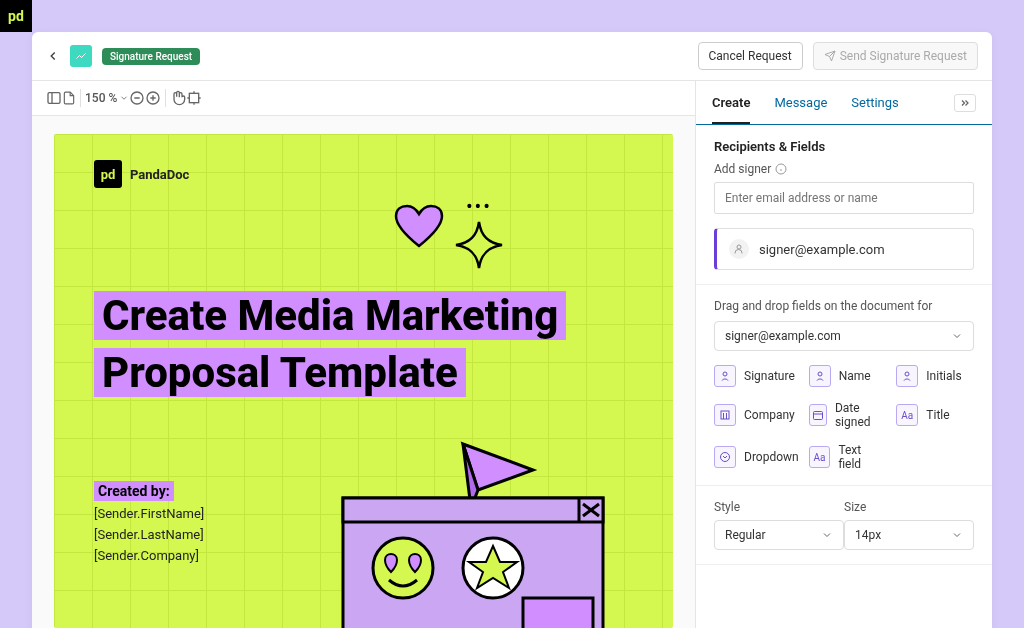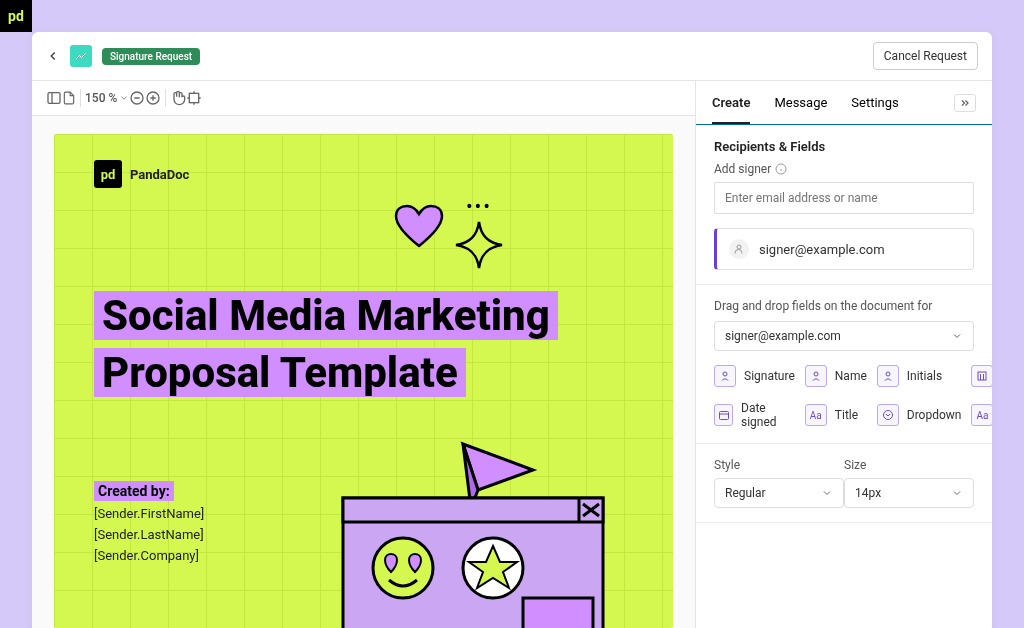--- a/index.html
+++ b/index.html
@@ -36,34 +36,34 @@
 .sparkle .dots { font-size: 20px; letter-spacing: 2px; color: #000; margin-bottom: 2px; text-align: center; }
 .title-block { margin-top: 100px; }
 .title-line { display: inline; background: #d08eff; color: #000; font-size: 42px; font-weight: 800; line-height: 1.35; padding: 0 8px; box-decoration-break: clone; -webkit-box-decoration-break: clone; }
 .created-by { margin-top: 80px; }
 .created-label { background: #d08eff; font-size: 14px; font-weight: 700; padding: 2px 4px; }
 .sender-line { font-size: 13px; color: #222; margin-top: 6px; }
 .illustration { position: absolute; right: 50px; bottom: 0; }
 
 .rightpanel { width: 296px; display: flex; flex-direction: column; font-size: 13px; color: #333; }
 .tabs { display: flex; align-items: center; border-bottom: 1px solid #0369a1; padding: 0 16px; gap: 24px; height: 44px; font-size: 13px; }
-.tab { cursor: pointer; color: #000000; padding: 12px 0; }
+.tab { cursor: pointer; color: #0369a1; padding: 12px 0; }
 .tab.active { color: #222; font-weight: 600; border-bottom: 2px solid #222; margin-bottom: -1px; }
 .tabs-expand { margin-left: auto; border: 1px solid #ddd; border-radius: 3px; padding: 2px 4px; cursor: pointer; color: #666; font-size: 12px; }
 
 .section { padding: 14px 18px; border-bottom: 1px solid #eee; }
 .section h4 { font-size: 13px; font-weight: 600; margin-bottom: 8px; color: #222; }
 .add-signer-label { font-size: 12px; color: #555; display: flex; align-items: center; gap: 4px; margin-bottom: 6px; }
 .email-input { width: 100%; border: 1px solid #ddd; border-radius: 2px; padding: 8px 10px; font-size: 12px; color: #888; }
 .signer-chip { margin-top: 14px; border: 1px solid #e0e0e0; border-radius: 4px; padding: 10px 12px; display: flex; align-items: center; gap: 10px; border-left: 3px solid #6a3fd9; }
 .avatar { width: 20px; height: 20px; border-radius: 50%; background: #f2f2f2; display: flex; align-items: center; justify-content: center; color: #999; font-size: 11px; }
 
 .drag-label { font-size: 12px; color: #555; margin-bottom: 8px; }
 .select { width: 100%; border: 1px solid #ddd; border-radius: 4px; padding: 7px 10px; font-size: 12px; color: #333; display: flex; justify-content: space-between; align-items: center; cursor: pointer; }
-.fields-grid { display: grid; grid-template-columns: 1fr 1fr 1fr 1fr; gap: 14px 10px; margin-top: 14px; }
+.fields-grid { display: grid; grid-template-columns: 1fr 1fr 1fr; gap: 14px 10px; margin-top: 14px; }
 .field-item { display: flex; align-items: center; gap: 8px; cursor: grab; font-size: 12px; color: #333; }
 .field-icon { width: 22px; height: 22px; border: 1px solid #b9a9f2; border-radius: 3px; display: flex; align-items: center; justify-content: center; font-size: 10px; color: #6a4fc9; background: #f8f5ff; }
 
 .style-row { display: flex; }
 .style-col { flex: 1; }
 .style-col label { font-size: 12px; color: #555; display: block; margin-bottom: 6px; }
 
 svg { display: block; }
 </style>
 </head>
@@ -80,20 +80,27 @@
         </svg>
     </div>
     <div class="doc-icon">
       <svg width="12" height="12" viewBox="0 0 24 24" fill="none" stroke="#fff" stroke-width="2">
           <path d="M3 17l6-6 4 4 8-8"></path>
         </svg>
     </div>
     <div class="badge">Signature Request</div>
     <div class="top-spacer"></div>
     <button class="btn-outline">Cancel Request</button>
+    <div class="btn-disabled">
+      <svg width="12" height="12" viewBox="0 0 24 24" fill="none" stroke="#aaa" stroke-width="2">
+          <path d="M22 2L11 13"></path>
+          <path d="M22 2l-7 20-4-9-9-4 20-7z"></path>
+        </svg>
+      <span>Send Signature Request</span>
+    </div>
   </div>
 
   <div class="body">
 
     <div class="editor">
       <div class="toolbar">
         <span class="tool-icon">
           <svg width="16" height="16" viewBox="0 0 24 24" fill="none" stroke="#666" stroke-width="2">
               <rect x="3" y="4" width="18" height="16" rx="2"></rect>
               <line x1="9" y1="4" x2="9" y2="20"></line>
@@ -155,21 +162,21 @@
               </svg>
           </div>
           <div class="sparkle">
             <div class="dots">•••</div>
             <svg width="50" height="50" viewBox="0 0 50 50">
                 <path d="M25 2 C27 16 34 23 48 25 C34 27 27 34 25 48 C23 34 16 27 2 25 C16 23 23 16 25 2 Z" fill="#d4f84f" stroke="#000" stroke-width="2.5"></path>
               </svg>
           </div>
 
           <div class="title-block">
-            <span class="title-line">Social Media Marketing Proposal Template</span>
+            <span class="title-line">Create Media Marketing Proposal Template</span>
           </div>
 
           <div class="created-by">
             <span class="created-label">Created by:</span>
             <div class="sender-line">[Sender.FirstName]</div>
             <div class="sender-line">[Sender.LastName]</div>
             <div class="sender-line">[Sender.Company]</div>
           </div>
 
           <div class="illustration">

